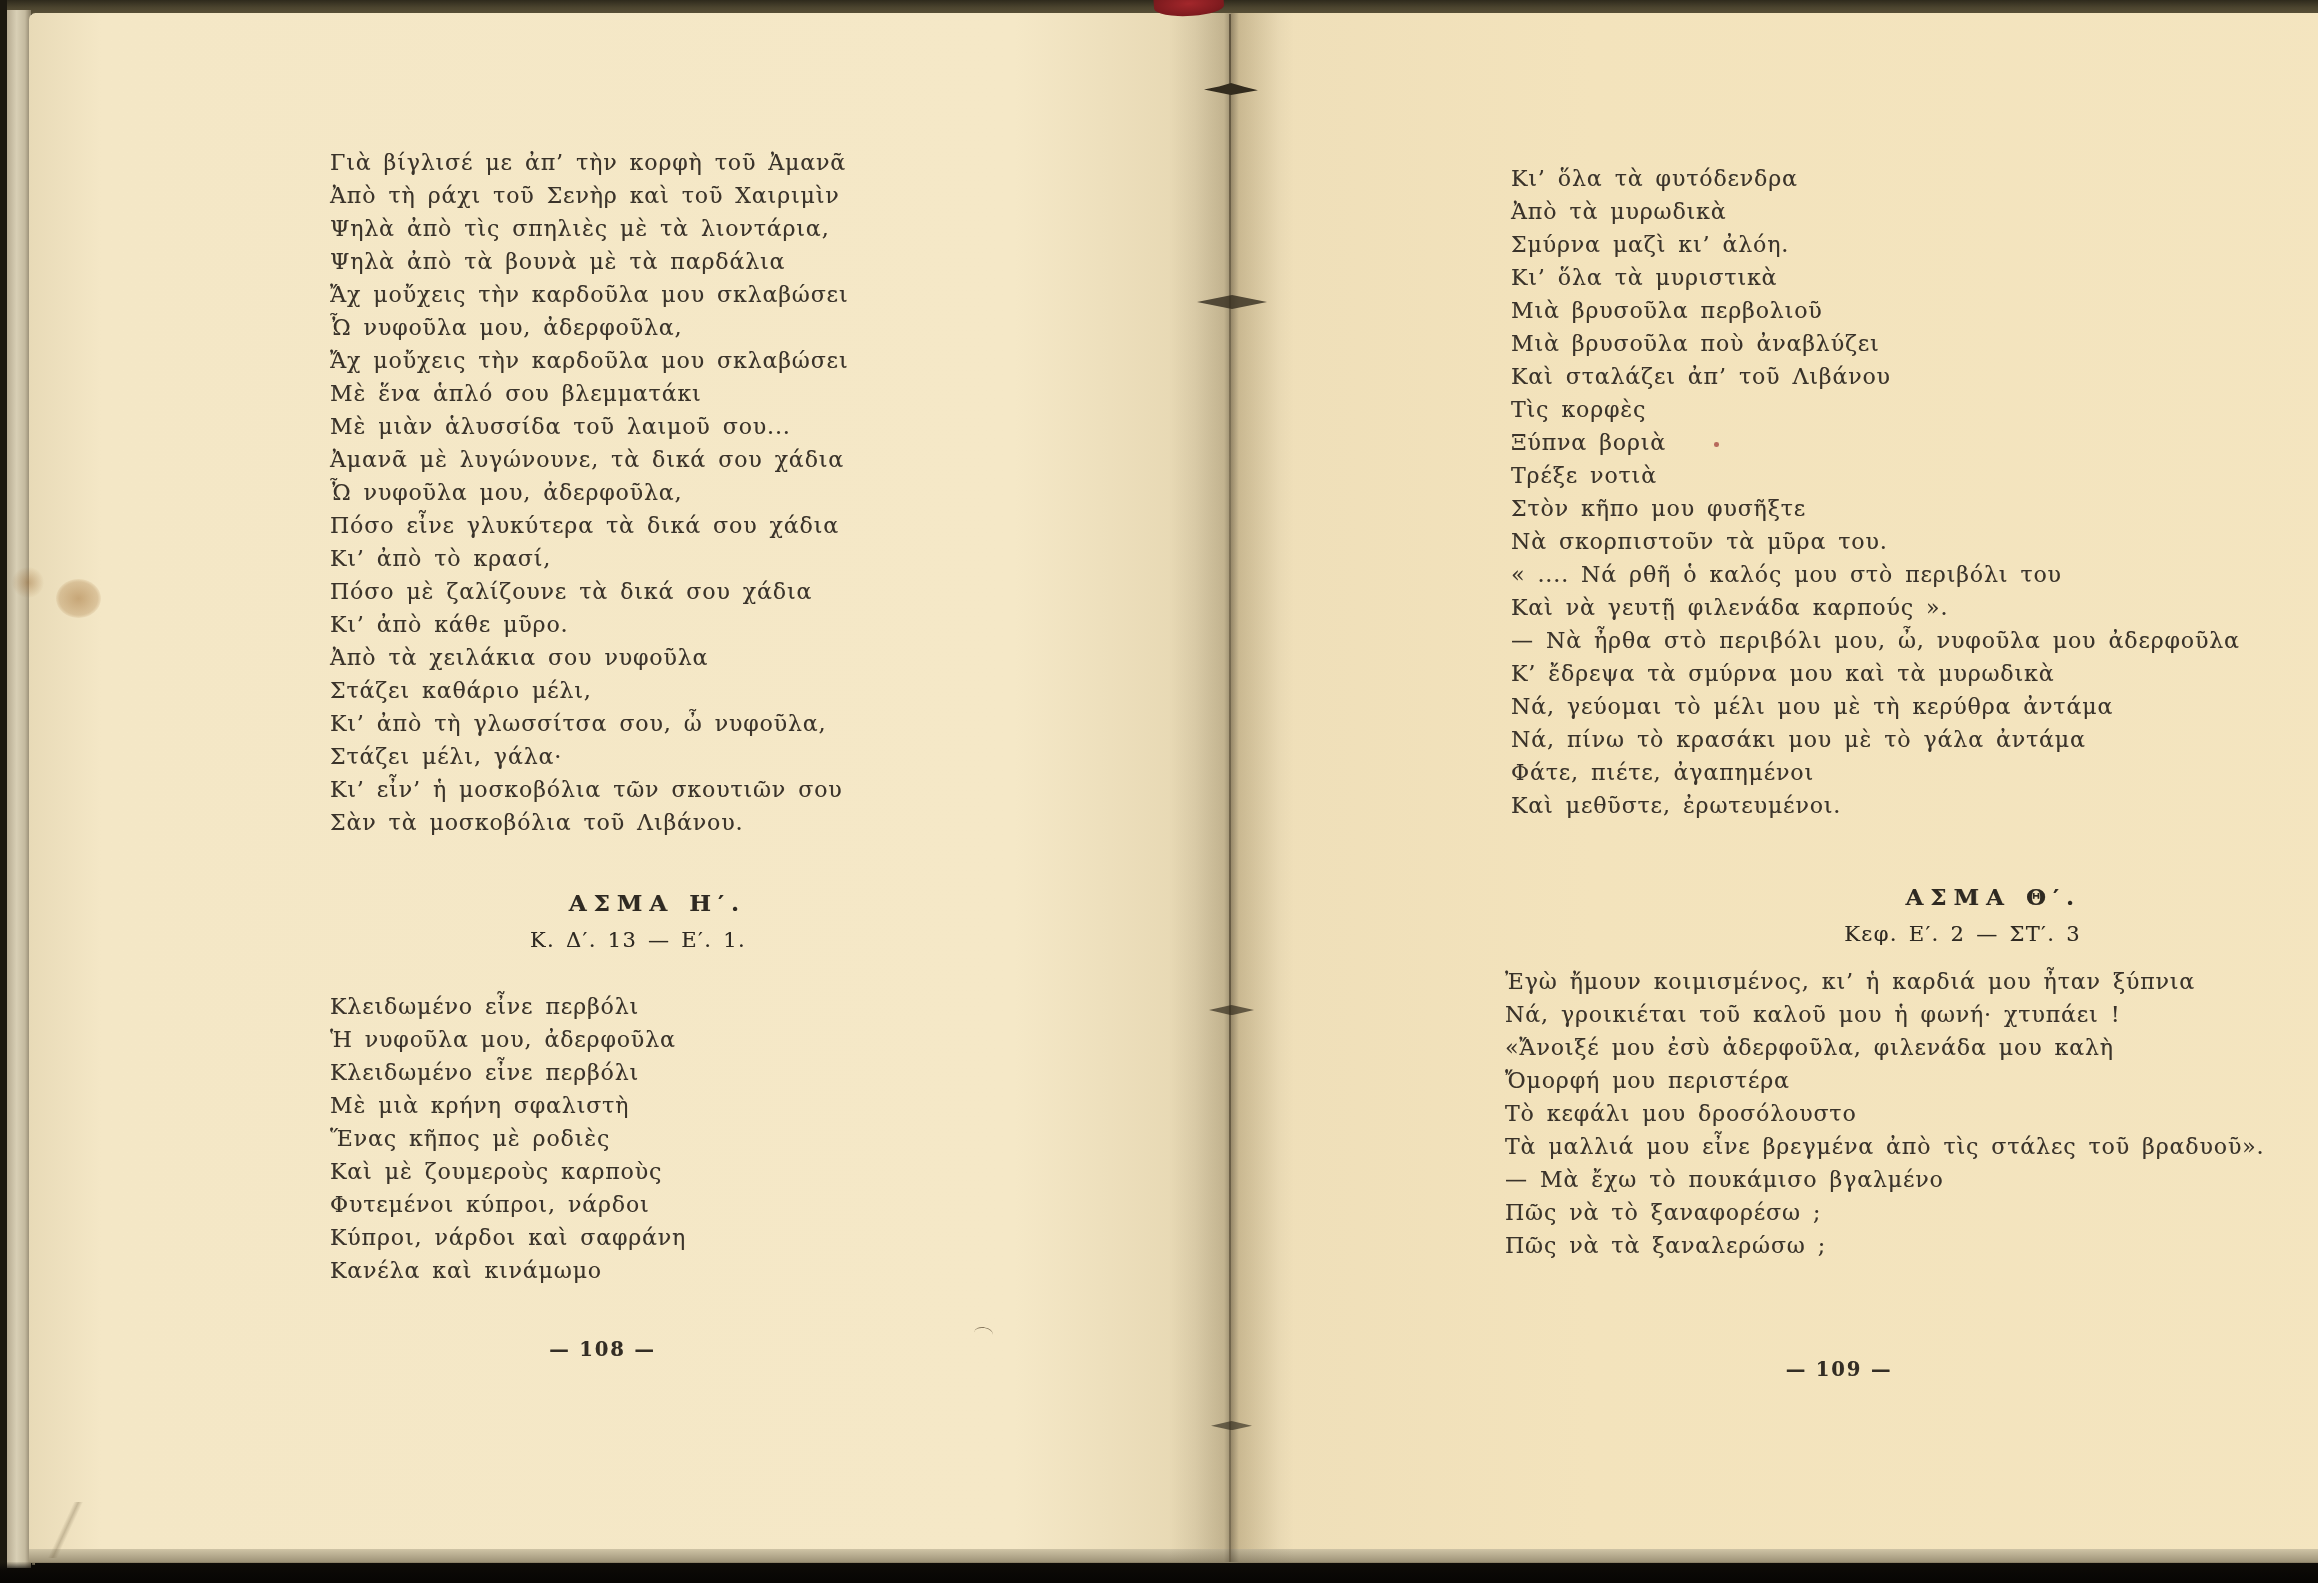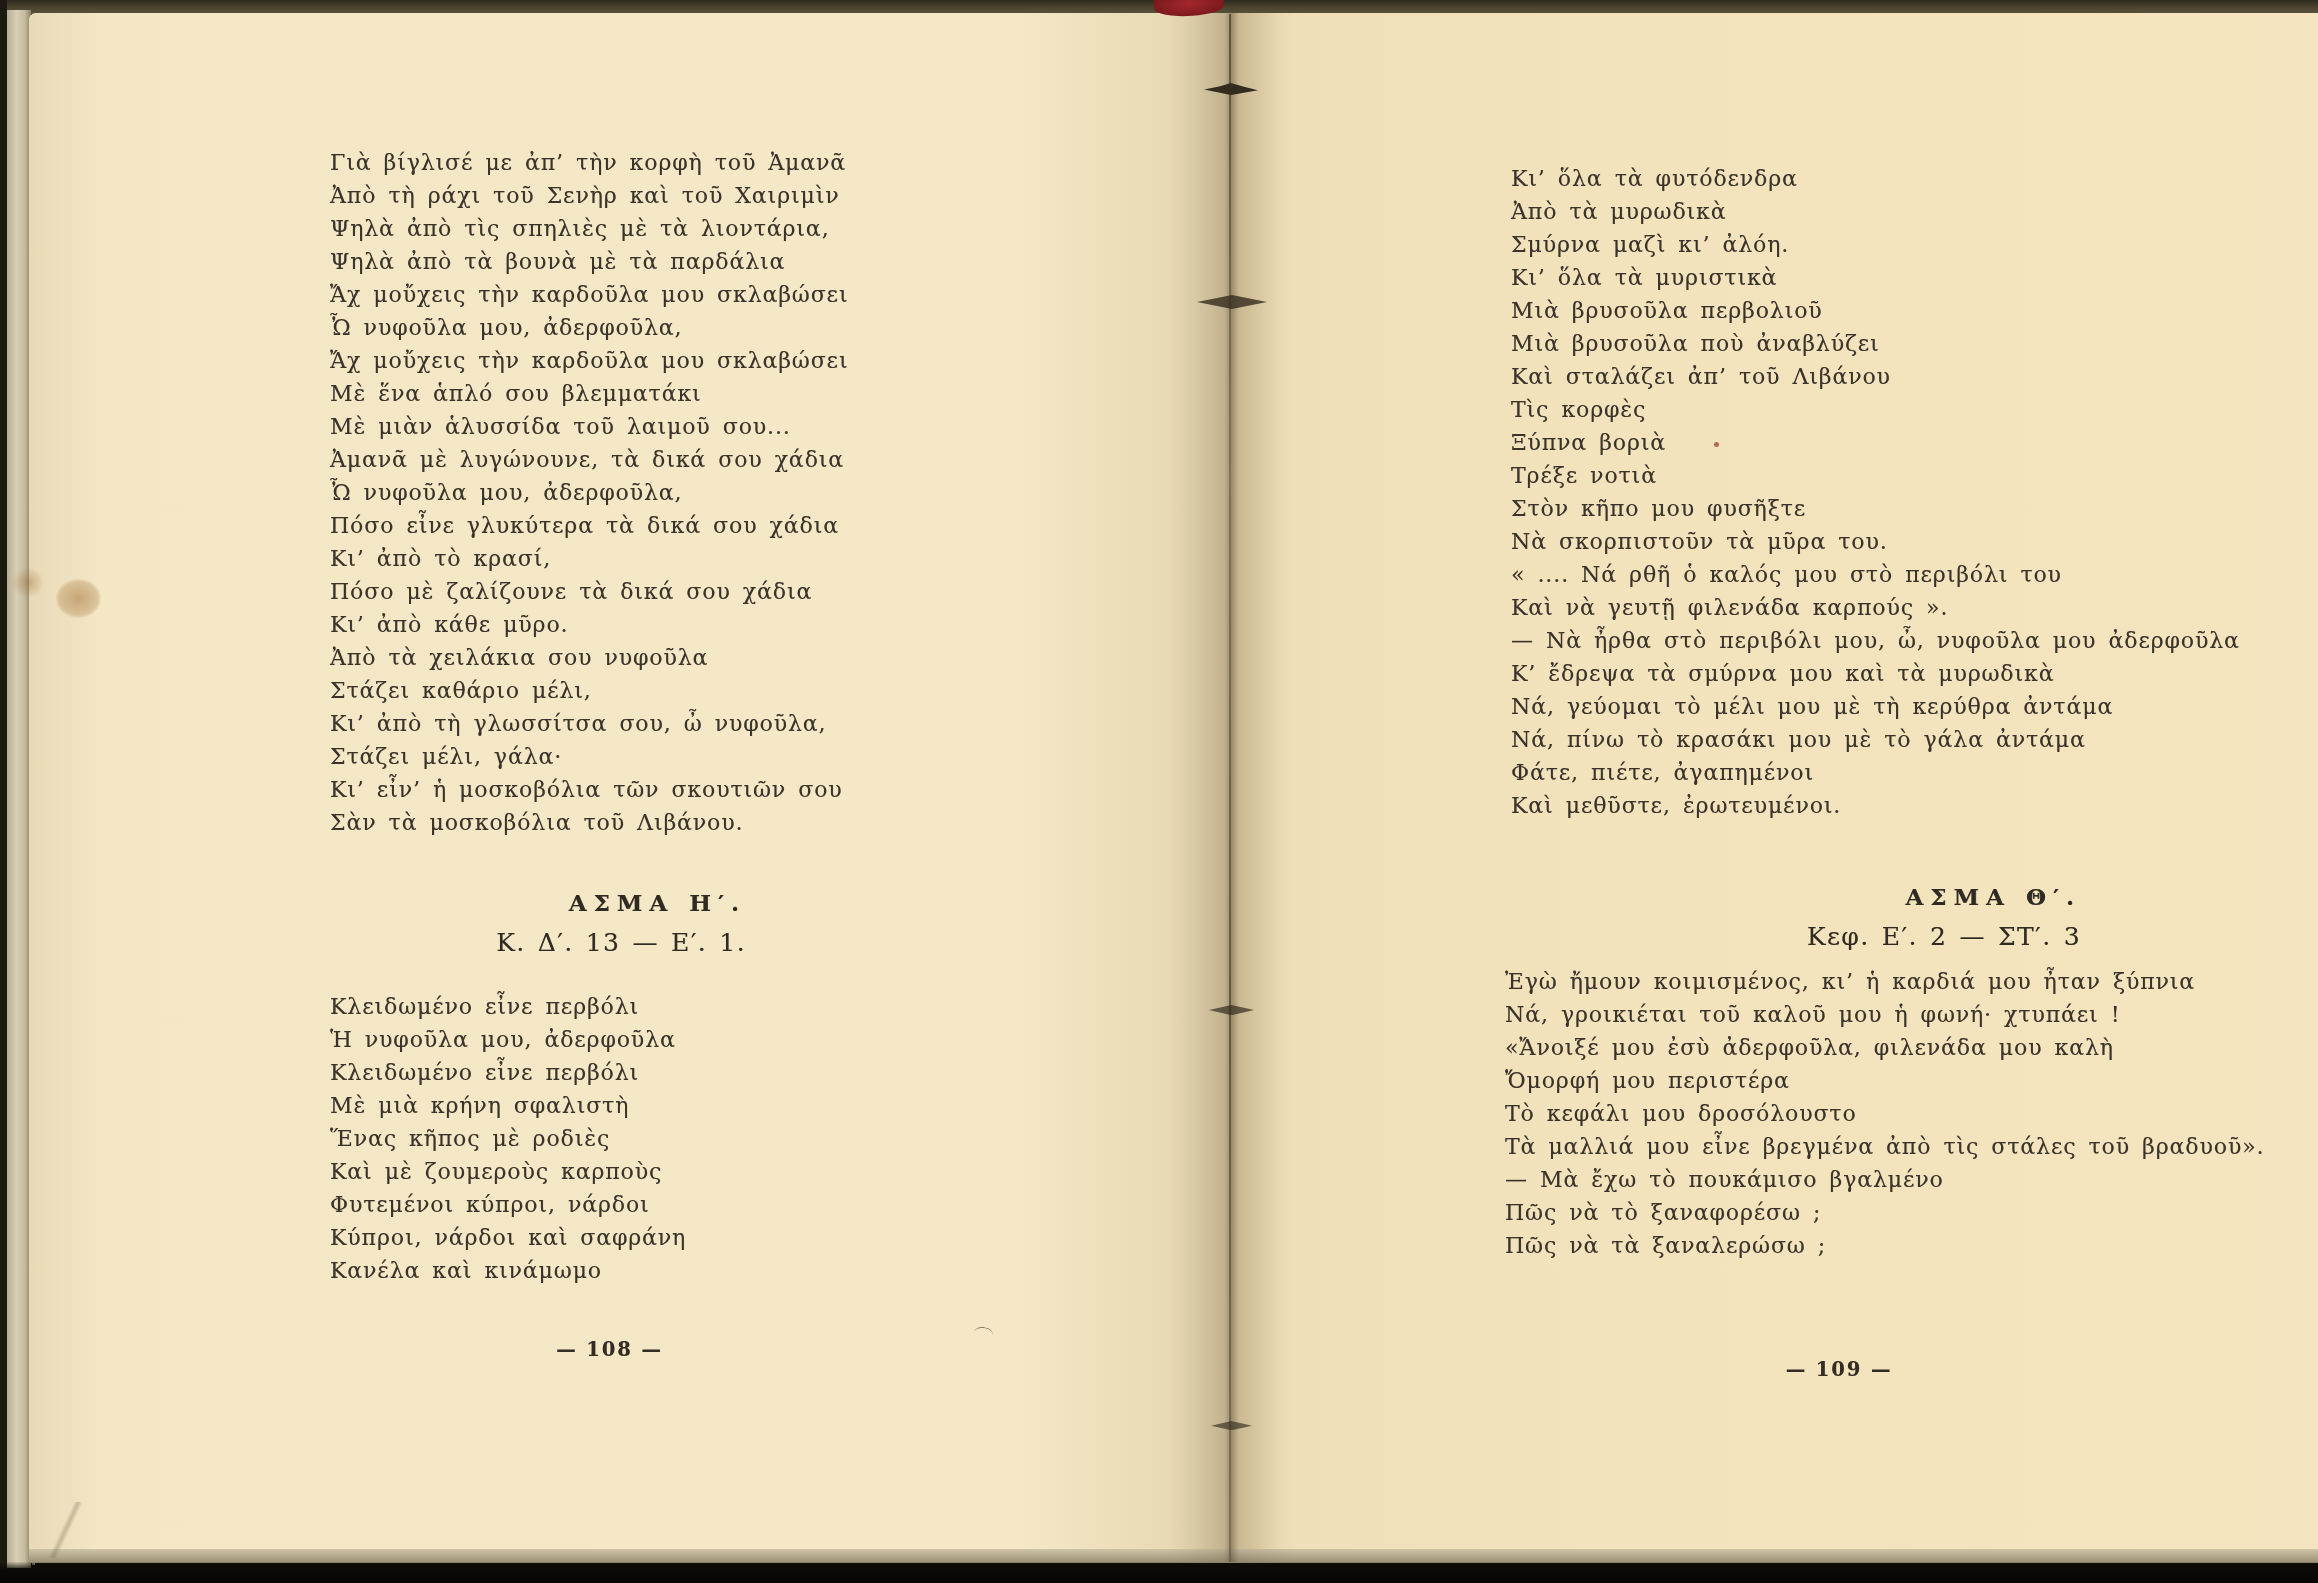--- a/index.html
+++ b/index.html
@@ -58,25 +58,25 @@
     text-shadow:0.2px 0.3px 0.3px rgba(58,50,40,.4);}
   .lp1{left:330px;top:146px;}
   .lp2{left:330px;top:990px;}
   .rp1{left:1511px;top:162px;}
   .rp2{left:1505px;top:965px;}
   .heading-block{position:absolute;text-align:right;color:#2f2a22;}
   .hb-left{left:329px;top:889px;width:417px;}
   .hb-right{left:1511px;top:883px;width:570px;}
   .asma-heading{font-weight:bold;font-size:23px;letter-spacing:7px;line-height:28px;
     text-shadow:0.3px 0.3px 0.4px rgba(47,42,34,.5);}
-  .asma-sub{font-size:25px;letter-spacing:1.4px;word-spacing:2.8px;margin-top:11px;
+  .asma-sub{font-size:21px;letter-spacing:1.4px;word-spacing:2.8px;margin-top:11px;
     text-shadow:0.2px 0.2px 0.3px rgba(47,42,34,.4);}
   .pagenum{position:absolute;text-align:center;font-weight:bold;font-size:19.5px;
     letter-spacing:1.9px;color:#332d24;text-shadow:0.2px 0.2px 0.3px rgba(47,42,34,.45);}
-  .pn-left{left:329px;top:1338px;width:561px;}
+  .pn-left{left:322px;top:1338px;width:561px;}
   .pn-right{left:1511px;top:1358px;width:656px;}
 </style>
 </head>
 <body>
 
 <div class="scene">
 
   <div class="cover-top"></div>
   <div class="edge-left-dark"></div>
   <div class="edge-left-band"></div>

